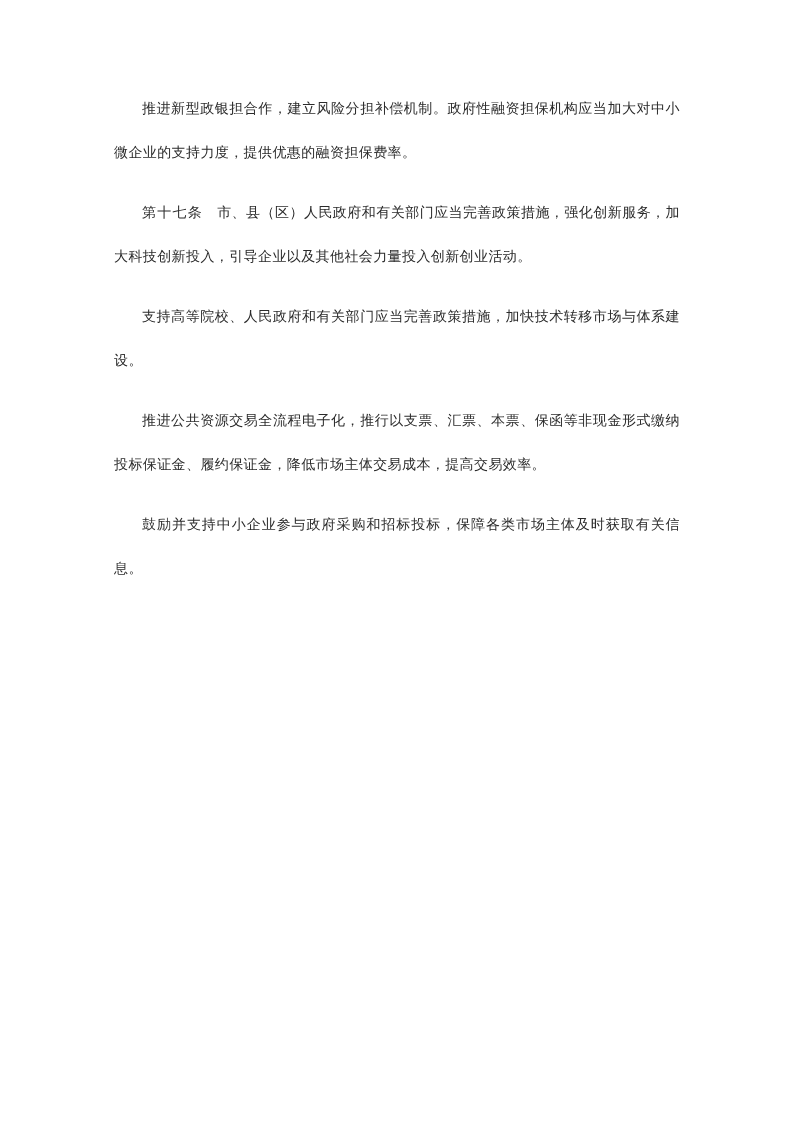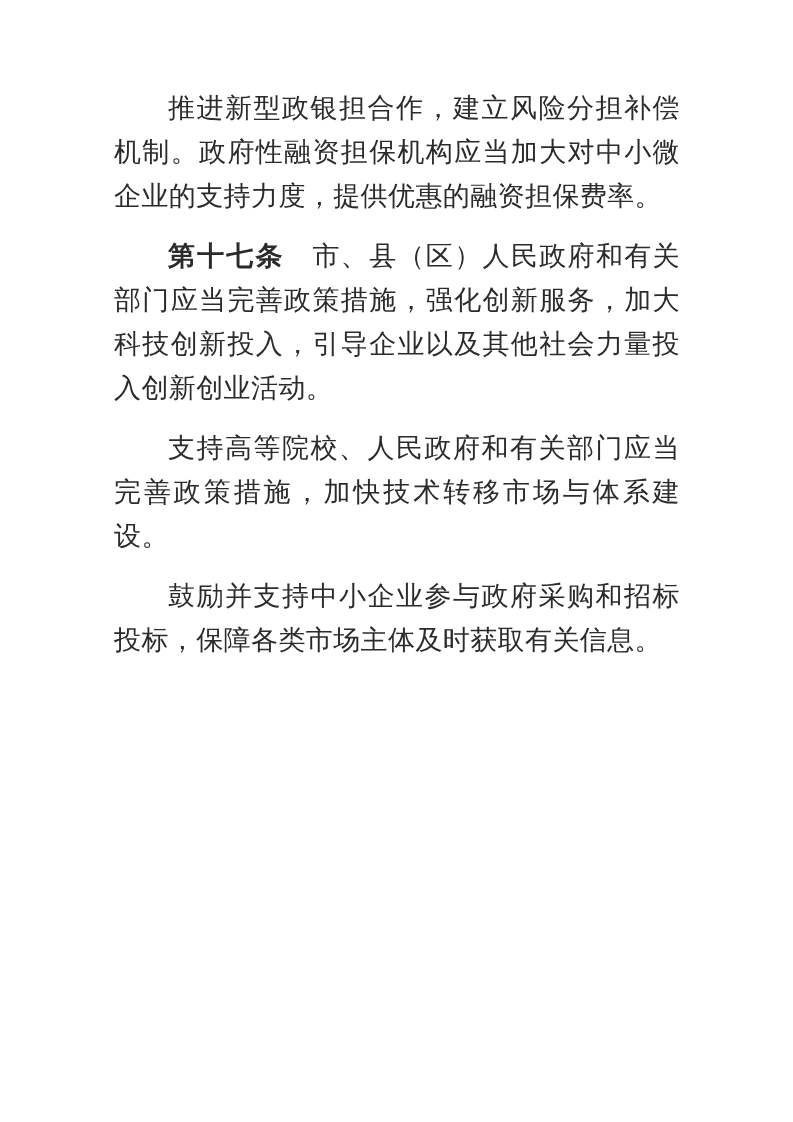--- a/index.html
+++ b/index.html
@@ -18,34 +18,34 @@
     box-sizing: border-box;
     overflow: hidden;
   }
   .content {
     position: absolute;
     left: 114px;
     top: 86px;
     width: 566px;
   }
   .para {
-    font-size: 27px;
+    font-size: 14px;
     line-height: 44px;
     color: #2b2b2b;
     text-align: justify;
     text-justify: inter-ideograph;
     margin: 0 0 16px 0;
     letter-spacing: 0.4px;
     font-family: "DejaVu Serif", "Liberation Serif", serif;
   }
   .para.indent {
     text-indent: 2em;
   }
   .para .lead {
-    font-weight: bold;
+    font-weight: normal;
     letter-spacing: 1.2px;
   }
   .para .lead-gap {
     display: inline-block;
     width: 1em;
   }
 </style>
 </head>
 <body>
 
@@ -58,20 +58,23 @@
 
     <p class="para indent">
       <span class="lead">第十七条</span><span class="lead-gap"></span><span>市、县（区）人民政府和有关部门应当完善政策措施，强化创新服务，加大科技创新投入，引导企业以及其他社会力量投入创新创业活动。</span>
     </p>
 
     <p class="para indent">
       <span>支持高等院校、人民政府和有关部门应当完善政策措施，加快技术转移市场与体系建设。</span>
     </p>
 
 
+    <p class="para indent">
+      <span>推进公共资源交易全流程电子化，推行以支票、汇票、本票、保函等非现金形式缴纳投标保证金、履约保证金，降低市场主体交易成本，提高交易效率。</span>
+    </p>
 
     <p class="para indent">
       <span>鼓励并支持中小企业参与政府采购和招标投标，保障各类市场主体及时获取有关信息。</span>
     </p>
 
 
   </div>
 </div>
 
 </body></html>

